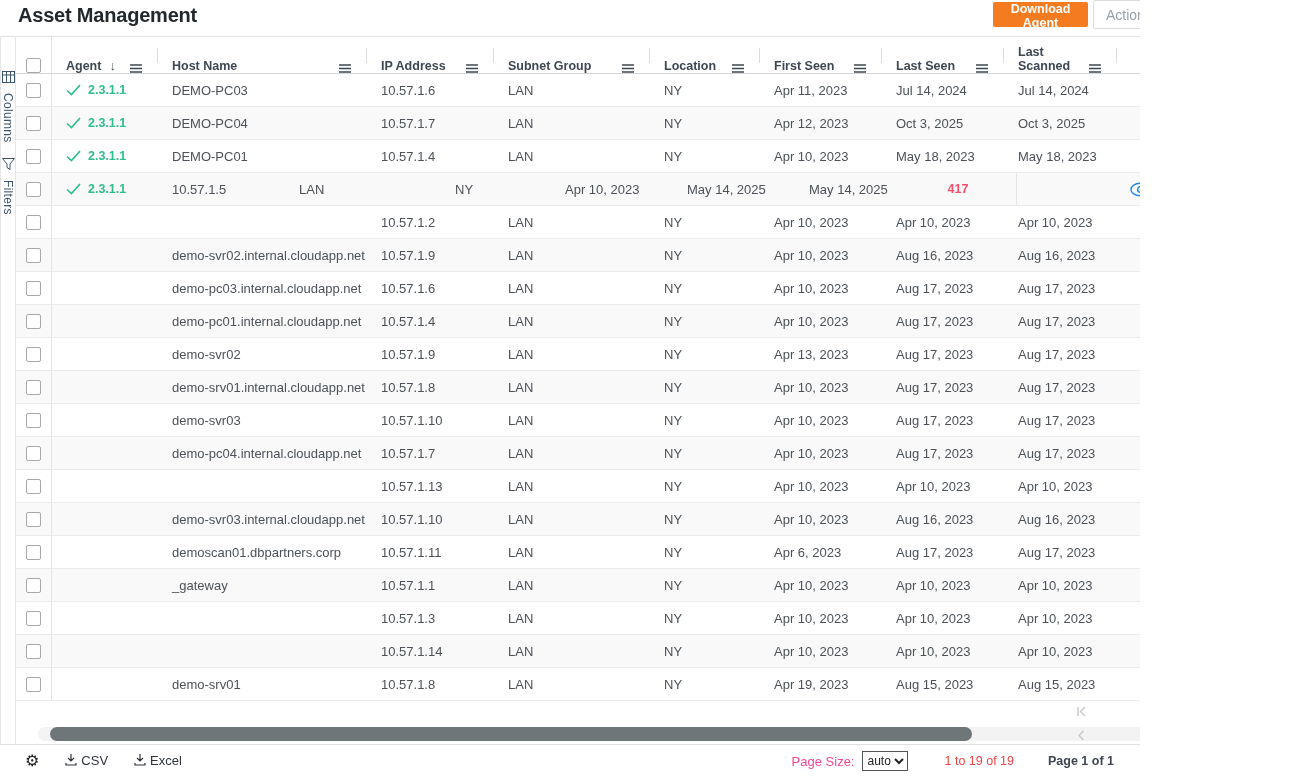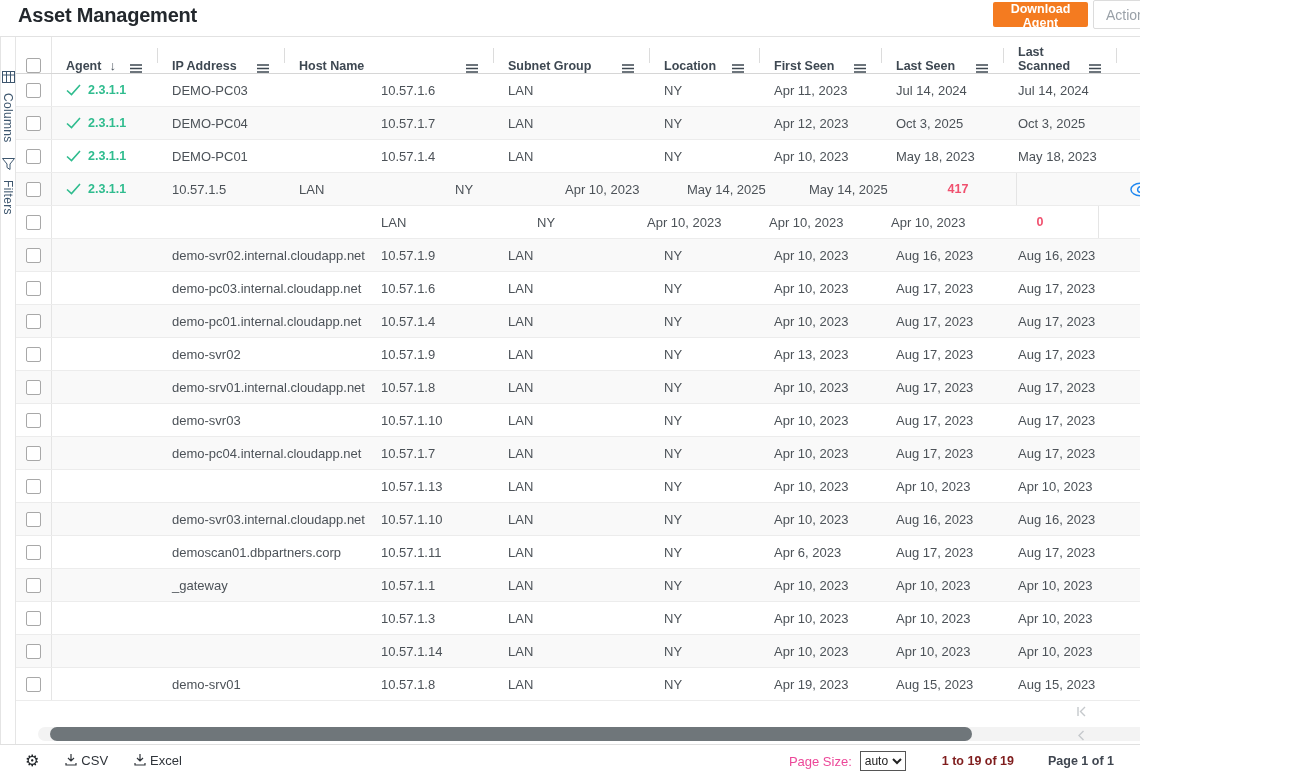--- a/index.html
+++ b/index.html
@@ -61,21 +61,21 @@
   .h-scrollbar .thumb { position:absolute; left:12px; top:0; width:922px; height:14px; background:#6f767a; border-radius:7px; cursor:grab; }
 
   
   .footer { position:absolute; left:0; right:0; bottom:0; height:33px; border-top:1px solid #e0e0e0; background:#fff;
     display:flex; align-items:center; font-size:13px; color:#33383d; }
   .gear { margin-left:25px; font-family:"DejaVu Sans", sans-serif; font-size:16px; color:#22262a; line-height:1; cursor:pointer; }
   .export { display:inline-flex; align-items:flex-start; gap:4px; margin-left:26px; cursor:pointer; color:#2f343a; }
   .footer .spacer { flex:1; }
   .pagesize-label { color:#ec4899; }
   .pagesize-select { margin-left:8px; font-size:12px; font-family:inherit; color:#222; border:1px solid #555; border-radius:0; background:#fff; height:20px; }
-  .range-text { margin-left:36px; font-weight:bold; font-size:12.5px; color:#7f1d1d; }
+  .range-text { margin-left:36px; font-weight:normal; font-size:12.5px; color:#ef4444; }
   .pager { display:flex; align-items:center; gap:13px; margin-left:32px; margin-right:24px;flex-direction:column; }
   .pg-btn { display:inline-flex; align-items:center; cursor:pointer; }
   .page-text { color:#3f4650; font-weight:bold; font-size:12.5px; margin:0 2px; }
 </style>
 </head>
 <body>
 
 <div class="page">
 
   <div class="titlebar">
@@ -122,30 +122,30 @@
           </div>
         <div class="th c-agent">
           <span>Agent</span>
           <span class="sort-arrow">↓</span>
           <span class="burger">
               <svg width="12" height="9" viewBox="0 0 12 9">
                 <path d="M0 1h12M0 4.5h12M0 8h12" stroke="#3e4852" stroke-width="1.4"></path>
               </svg>
             </span>
         </div>
+        <div class="th c-host">
+          <span>Host Name</span>
+          <span class="burger">
+              <svg width="12" height="9" viewBox="0 0 12 9">
+                <path d="M0 1h12M0 4.5h12M0 8h12" stroke="#3e4852" stroke-width="1.4"></path>
+              </svg>
+            </span>
+        </div>
         <div class="th c-ip">
           <span>IP Address</span>
-          <span class="burger">
-              <svg width="12" height="9" viewBox="0 0 12 9">
-                <path d="M0 1h12M0 4.5h12M0 8h12" stroke="#3e4852" stroke-width="1.4"></path>
-              </svg>
-            </span>
-        </div>
-        <div class="th c-host">
-          <span>Host Name</span>
           <span class="burger">
               <svg width="12" height="9" viewBox="0 0 12 9">
                 <path d="M0 1h12M0 4.5h12M0 8h12" stroke="#3e4852" stroke-width="1.4"></path>
               </svg>
             </span>
         </div>
         <div class="th c-subnet">
           <span>Subnet Group</span>
           <span class="burger">
               <svg width="12" height="9" viewBox="0 0 12 9">
@@ -316,20 +316,21 @@
   </div>
           <div class="tr">
     <div class="td c-check">
               <span class="checkbox"></span>
             </div>
     <div class="td c-agent empty">
       
       
     </div>
     <div class="td c-host"></div>
+    <div class="td c-ip">10.57.1.2</div>
     <div class="td c-subnet">LAN</div>
     <div class="td c-loc">NY</div>
     <div class="td c-first">Apr 10, 2023</div>
     <div class="td c-last">Apr 10, 2023</div>
     <div class="td c-scan">Apr 10, 2023</div>
     <div class="td c-h">0</div>
     <div class="td c-action">
       <span class="eye">
         <svg width="21" height="15" viewBox="0 0 22 15">
                   <ellipse cx="11" cy="7.5" rx="10" ry="6.5" fill="none" stroke="#1e87f0" stroke-width="1.5"></ellipse>

